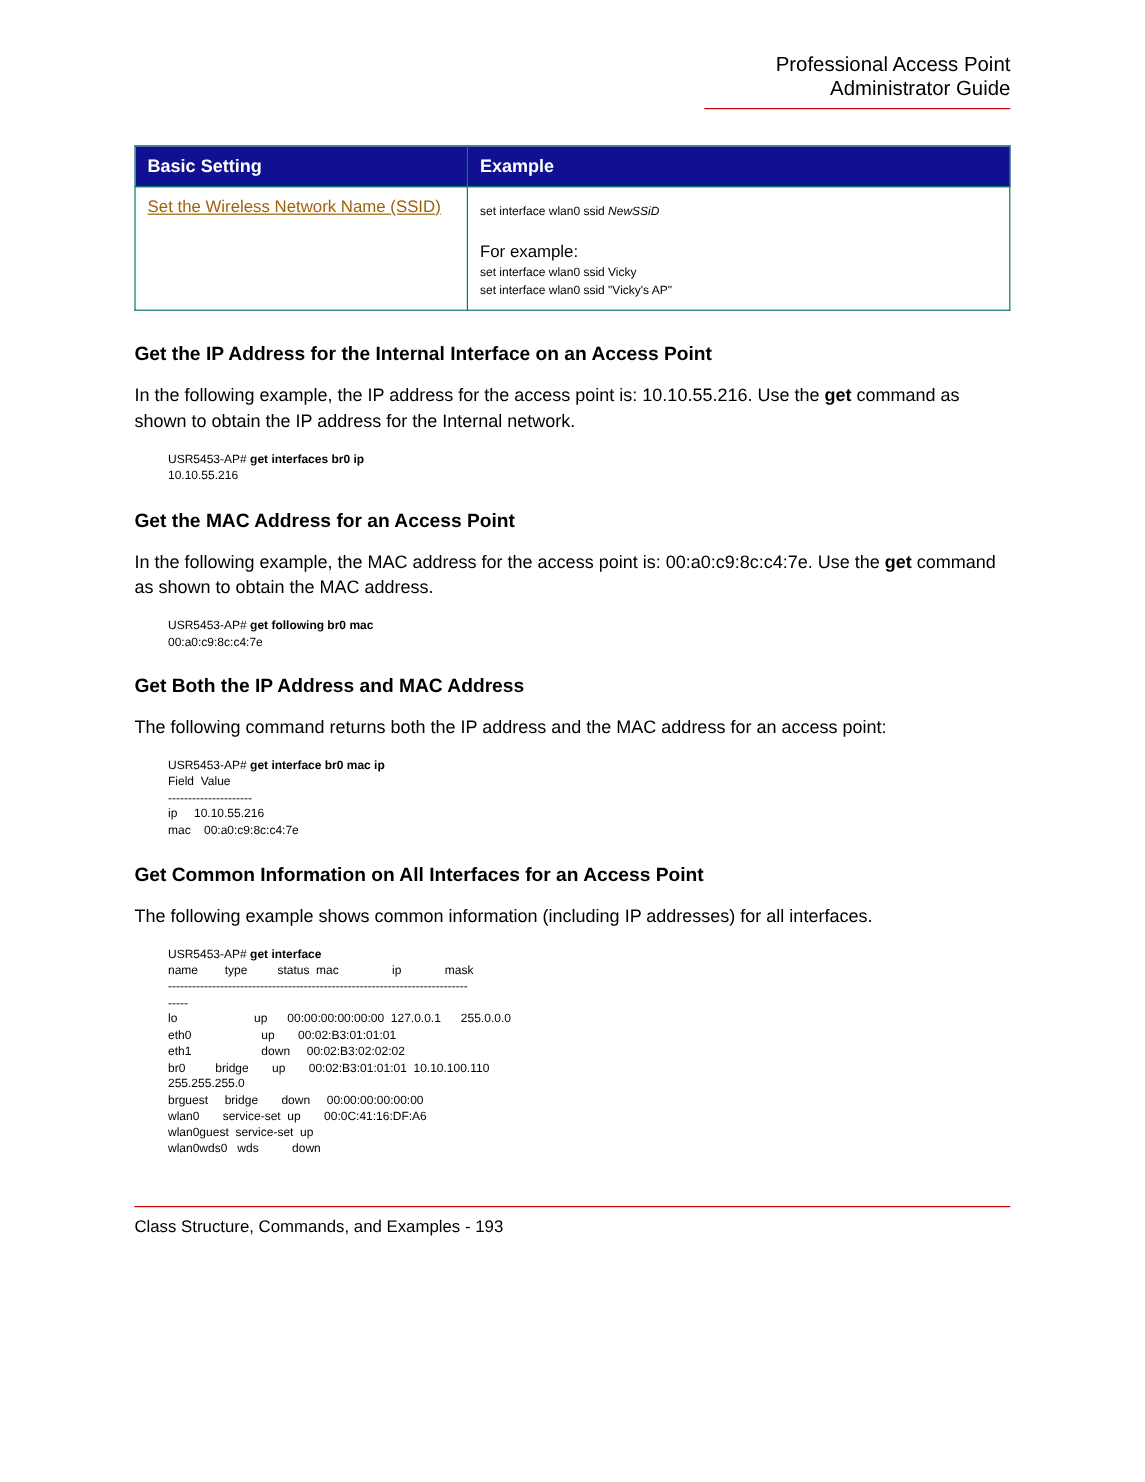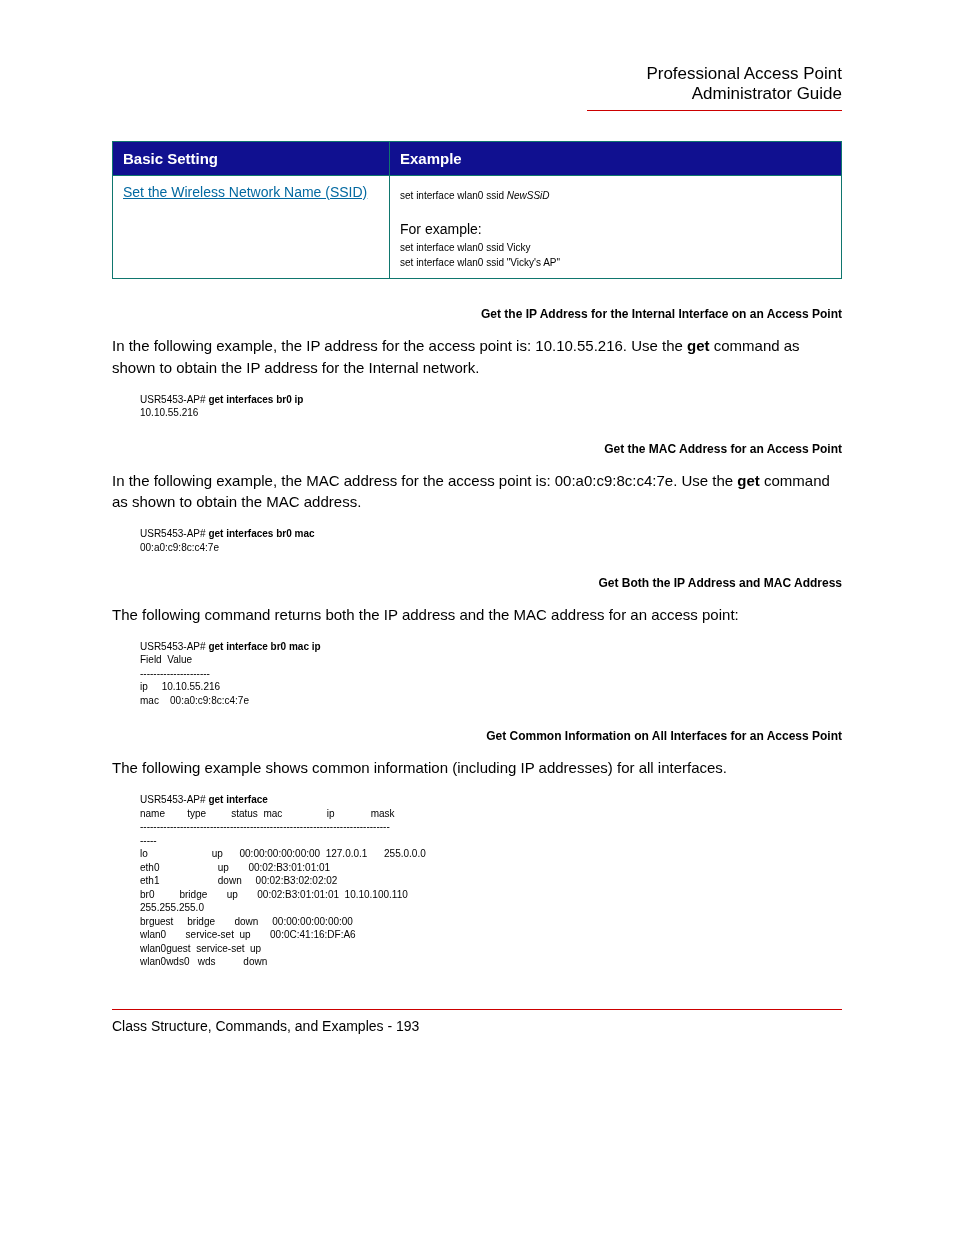--- a/index.html
+++ b/index.html
@@ -6,21 +6,21 @@
     body {
       font-family: Arial, Helvetica, sans-serif;
       font-size: 15px;
       color: #000;
       margin: 0;
       padding: 0;
       background: #fff;
       width: 954px;
     }
     .page {
-      padding: 64px 112px 40px 112px;
+      padding: 44px 112px 40px 112px;
     }
     .header-block {
       text-align: right;
       margin-bottom: 30px;
     }
     .header-line1, .header-line2 {
       font-size: 17px;
     }
     .header-rule {
       border: none;
@@ -43,36 +43,35 @@
     .bluetable th {
       background: #101090;
       color: #fff;
       font-weight: bold;
       font-size: 15px;
     }
     .bluetable td {
       font-size: 14px;
     }
     .link {
-      color: #0369a1;
+      color: #a16207;
     }
     .mono, pre.mono {
       font-family: Liberation Sans, sans-serif;
       font-size: 10px;
     }
     pre.mono {
       margin: 12px 0 20px 28px;
       white-space: pre;
       line-height: 1.35;
     }
     h3.sect {
-      font-size: 12px;
+      font-size: 16px;
       font-weight: bold;
       margin: 22px 0 14px 0;
-      text-align: right;
     }
     p.body {
       margin: 0 0 14px 0;
       line-height: 1.45;
     }
     .bold { font-weight: bold; text-align: right; }
     .ital { font-style: italic; }
     .footer-rule {
       border: none;
       border-top: 1px solid #c00;
@@ -122,21 +121,21 @@
   <p class="body">
     <span>In the following example, the IP address for the access point is: 10.10.55.216. Use the </span><span class="bold">get</span><span> command as shown to obtain the IP address for the Internal network.</span>
   </p>
   <pre class="mono"><span>USR5453-AP# </span><span class="bold">get interfaces br0 ip</span>
 <span>10.10.55.216</span></pre>
 
   <h3 class="sect">Get the MAC Address for an Access Point</h3>
   <p class="body">
     <span>In the following example, the MAC address for the access point is: 00:a0:c9:8c:c4:7e. Use the </span><span class="bold">get</span><span> command as shown to obtain the MAC address.</span>
   </p>
-  <pre class="mono"><span>USR5453-AP# </span><span class="bold">get interfaces br0 mac</span>
+  <pre class="mono"><span>USR5453-AP# </span><span class="bold">get following br0 mac</span>
 <span>00:a0:c9:8c:c4:7e</span></pre>
 
   <h3 class="sect">Get Both the IP Address and MAC Address</h3>
   <p class="body">The following command returns both the IP address and the MAC address for an access point:</p>
   <pre class="mono"><span>USR5453-AP# </span><span class="bold">get interface br0 mac ip</span>
 <span>Field  Value
 ---------------------
 ip     10.10.55.216
 mac    00:a0:c9:8c:c4:7e</span></pre>
 

